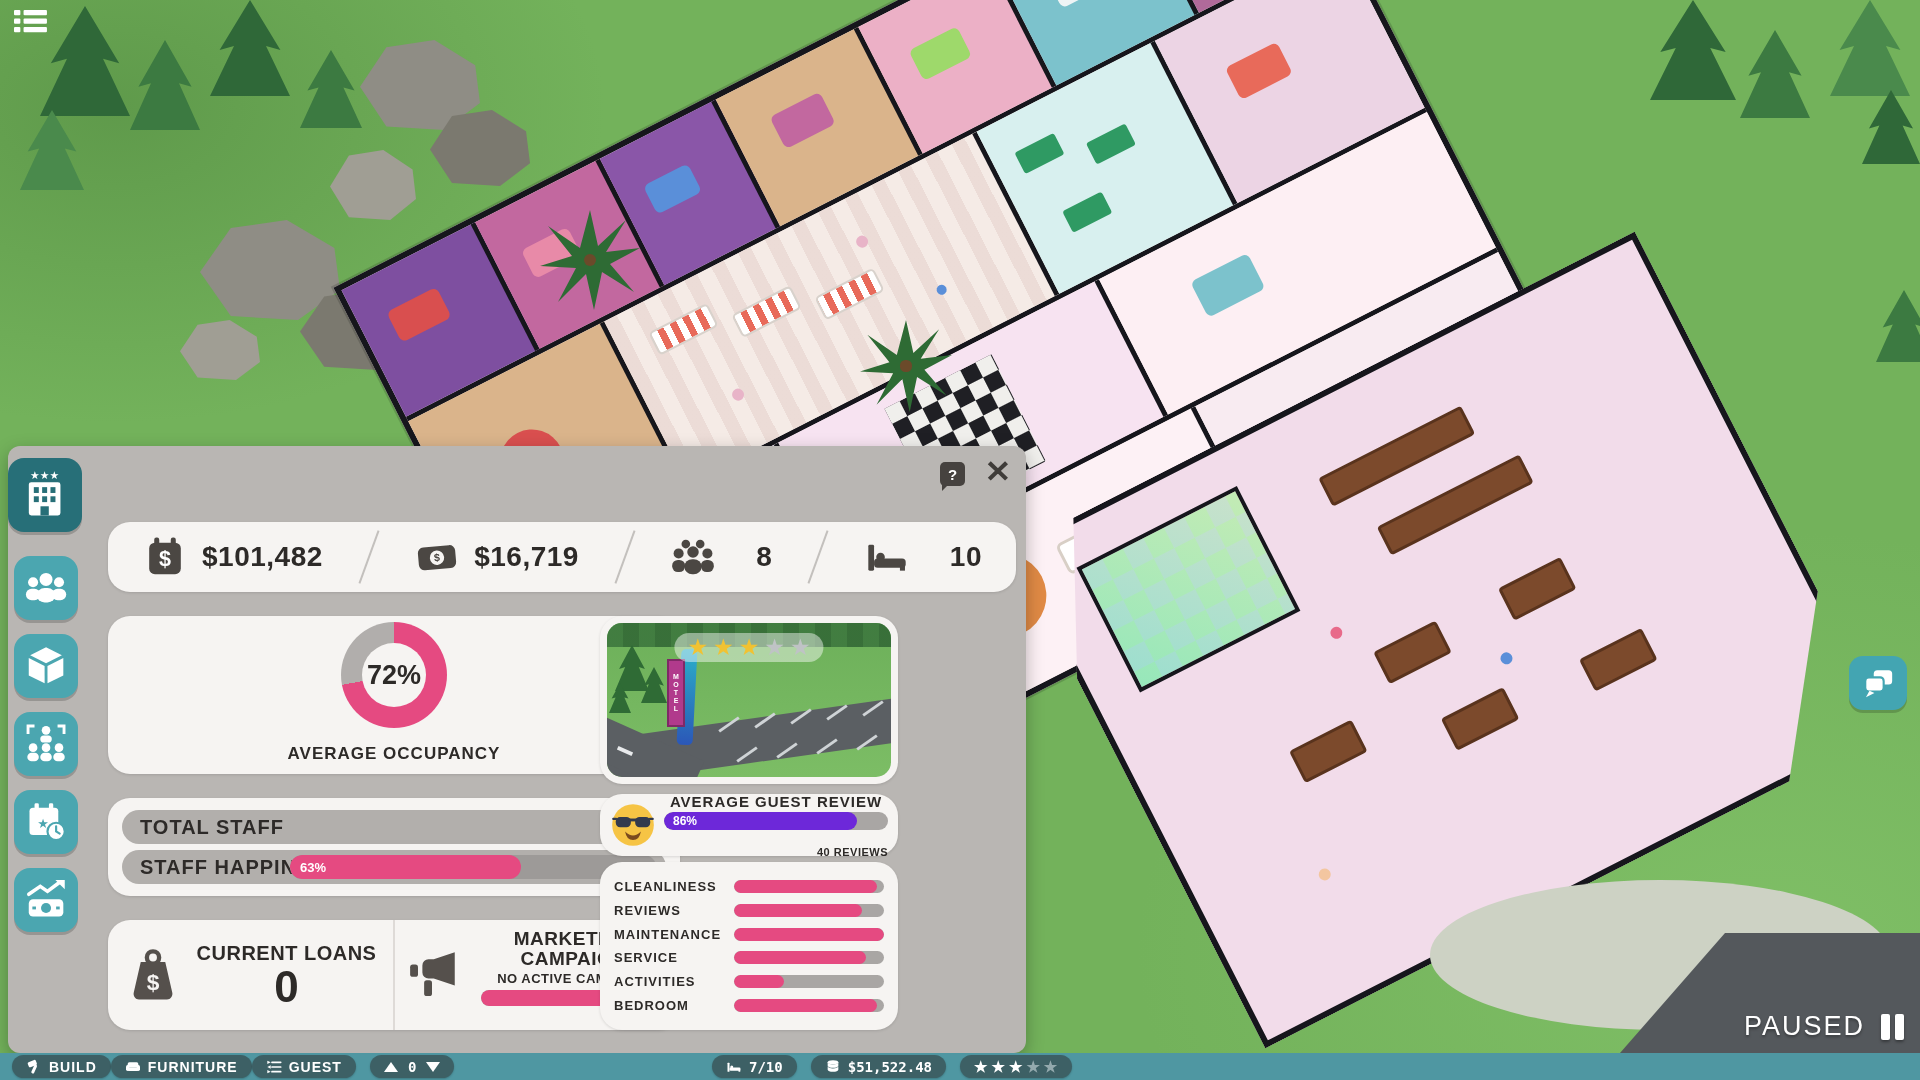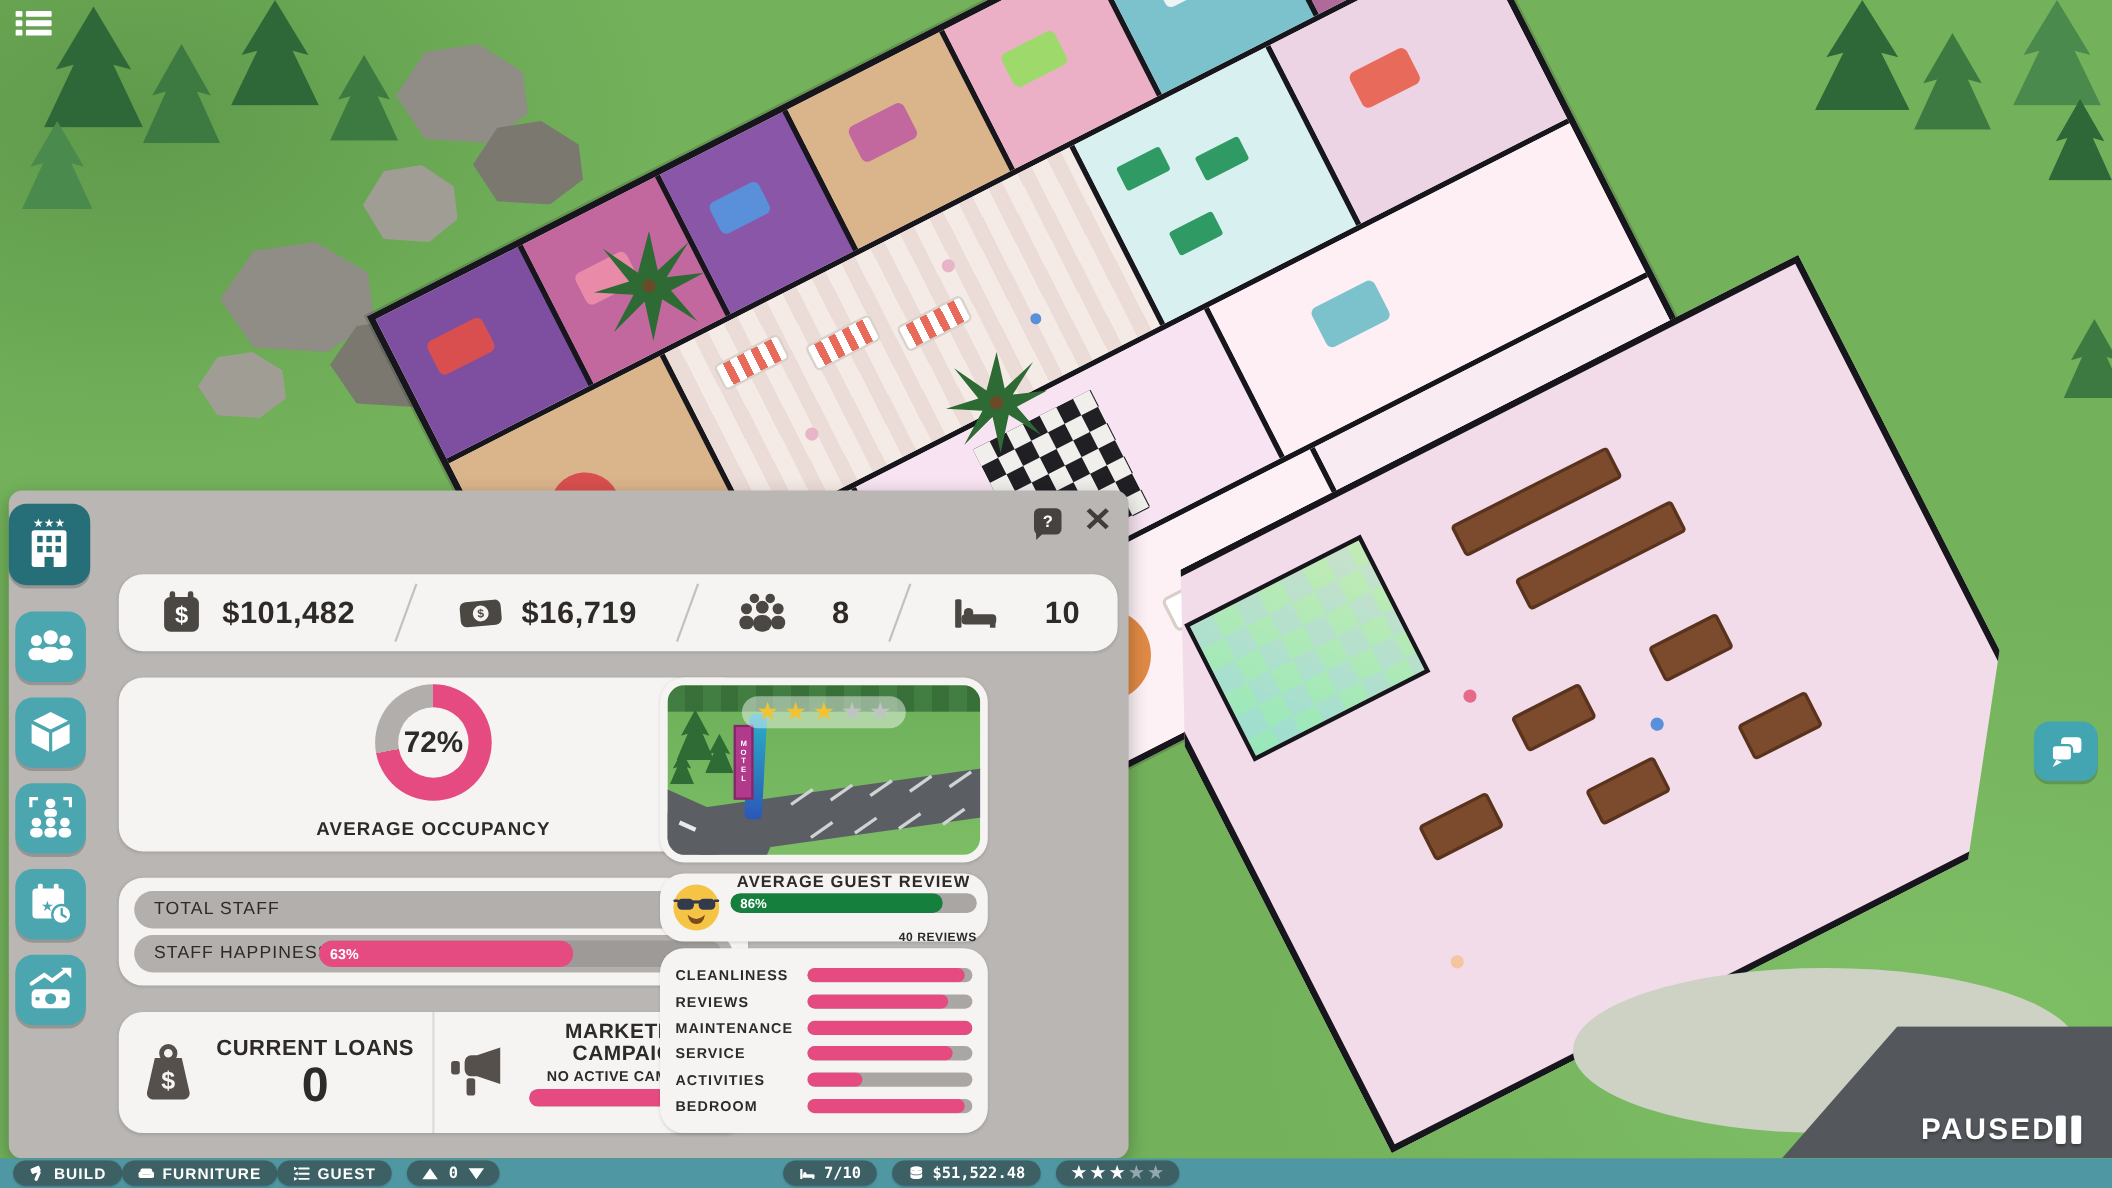--- a/index.html
+++ b/index.html
@@ -87,21 +87,21 @@
   .hbar{position:absolute;top:96px;width:240px;height:22px;border-radius:11px;background:#a9a6a4;overflow:hidden}
   .hbar .fill{height:100%;border-radius:11px;background:#e54a81;display:flex;align-items:center;padding-left:10px;
     color:#fff;font-weight:bold;font-size:13px}
   .donut{position:relative;width:106px;height:106px;border-radius:50%;margin-top:6px}
   .donut-hole{position:absolute;inset:21px;border-radius:50%;background:#f6f4f2;display:flex;align-items:center;justify-content:center;
     font-size:27px;font-weight:bold}
 
   #staff-card{left:100px;top:352px;width:572px;height:98px}
   .gray-pill{position:absolute;left:14px;width:544px;height:34px;border-radius:17px;background:#b2afac;
     display:flex;align-items:center;padding:0 18px}
-  .gray-pill .lbl{font-size:16px;font-weight:normal;letter-spacing:1px}
+  .gray-pill .lbl{font-size:20px;font-weight:bold;letter-spacing:1px}
   .gray-pill .val{margin-left:auto;font-size:20px;font-weight:bold}
   .pill-bar{position:absolute;left:168px;right:10px;top:5px;height:24px;border-radius:12px;background:#9d9a98;overflow:hidden}
   .pill-bar .fill{height:100%;border-radius:12px;background:#e54a81;display:flex;align-items:center;padding-left:10px;
     color:#fff;font-weight:bold;font-size:13px}
 
   #loans-card{left:100px;top:474px;width:572px;height:110px;display:flex}
   .loans-half{flex:1;position:relative;display:flex;align-items:center;justify-content:center;gap:16px}
   .loans-half+.loans-half{border-left:2px solid #dedad7}
   .loans-half svg{width:56px;height:56px;flex:none}
   .loan-col{display:flex;flex-direction:column;align-items:center}
@@ -131,21 +131,21 @@
   .p-stars{position:absolute;top:10px;left:50%;transform:translateX(-50%);background:rgba(255,255,255,.45);
     border-radius:18px;padding:2px 13px;display:flex;gap:5px}
   .star::before{content:"★"}
   .p-stars .star{font-size:23px;line-height:1.1;color:#bfc3c5}
   .p-stars .star.filled{color:#f1c232}
 
   #review-card{left:592px;top:348px;width:298px;height:62px;display:flex;align-items:center;padding:0 10px;gap:8px}
   .rev-col{flex:1;display:flex;flex-direction:column}
   .rev-title{font-size:15px;font-weight:bold;letter-spacing:1px;text-align:center}
   .rev-bar{position:relative;height:18px;border-radius:9px;background:#a9a6a4;overflow:hidden;margin-top:2px}
-  .rev-bar .fill{height:100%;border-radius:9px;background:#15803d;display:flex;align-items:center;padding-left:9px;
+  .rev-bar .fill{height:100%;border-radius:9px;background:#6d28d9;display:flex;align-items:center;padding-left:9px;
     color:#fff;font-weight:bold;font-size:12px}
   .rev-count{align-self:flex-end;font-size:11px;font-weight:bold;margin-top:16px;letter-spacing:.5px}
 
   #cat-card{left:592px;top:416px;width:298px;height:168px;display:flex;flex-direction:column;justify-content:space-evenly;padding:8px 14px}
   .cat-row{display:flex;align-items:center}
   .cat-lbl{font-size:13px;font-weight:bold;letter-spacing:1px}
   .cat-bar{margin-left:auto;width:150px;height:13px;border-radius:7px;background:#a9a6a4;overflow:hidden}
   .cat-bar .fill{height:100%;border-radius:7px;background:#e54a81}
 
   
@@ -161,21 +161,21 @@
   .tri-dn{border-top:10px solid #fff}
   .tb-stars{display:flex;gap:3px}
   .tb-stars .star{font-size:15px;line-height:1;color:#93a9ad}
   .tb-stars .star.filled{color:#fff}
   .tb-pause{display:flex;gap:3px;cursor:pointer;padding:0 2px}
   .tb-pause span{width:4px;height:14px;background:#a6c6ca;border-radius:1px}
   .play{display:flex;gap:2px;cursor:pointer}
   .play i{display:block;width:0;height:0;border-top:7px solid transparent;border-bottom:7px solid transparent;border-left:11px solid #fff}
 
   
-  #paused{right:28px;bottom:38px;z-index:5;display:flex;align-items:center;gap:0;color:#fff;font-weight:bold;
+  #paused{right:16px;bottom:38px;z-index:5;display:flex;align-items:center;gap:16px;color:#fff;font-weight:normal;
     font-size:27px;letter-spacing:2px;text-shadow:0 2px 3px rgba(0,0,0,.35)}
   #paused .bars{display:flex;gap:5px}
   #paused .bars span{width:9px;height:26px;background:#fff;border-radius:2px;box-shadow:0 2px 3px rgba(0,0,0,.35)}
 
   
   #chat-btn{left:1849px;top:656px;width:58px;height:54px;border-radius:14px;background:#43a5b2;z-index:3;
     box-shadow:0 3px 0 rgba(0,0,0,.18);display:flex;align-items:center;justify-content:center;cursor:pointer}
 </style>
 </head>
 <body>

